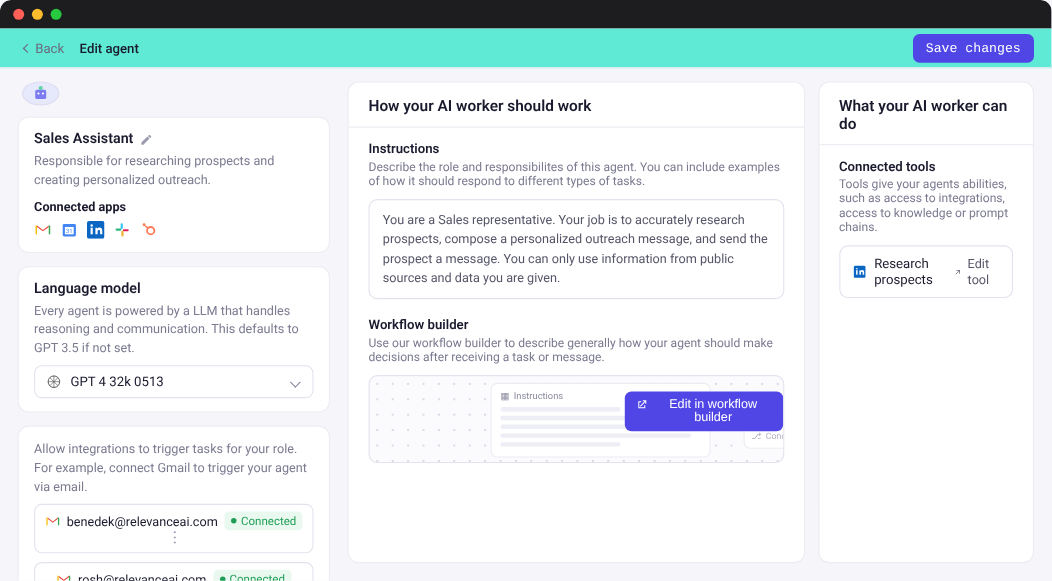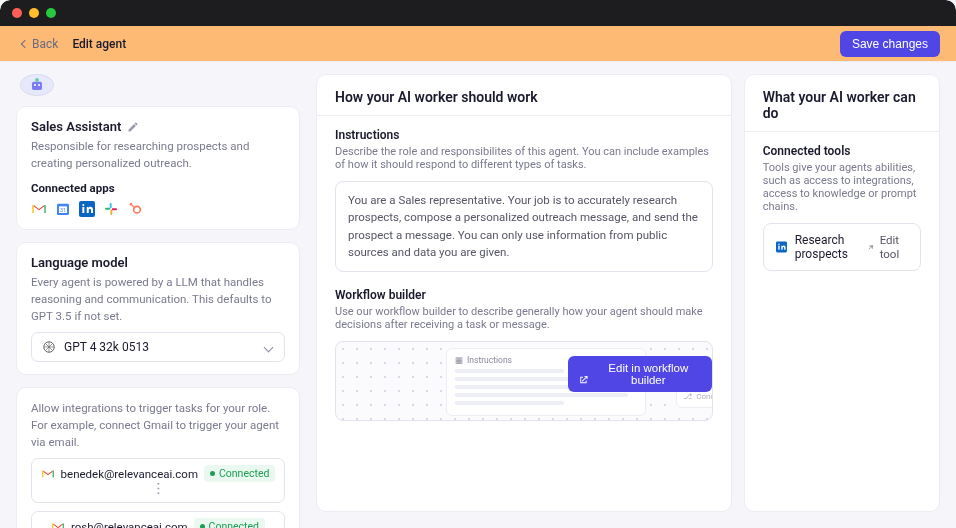--- a/index.html
+++ b/index.html
@@ -22,35 +22,35 @@
     gap: 7px;
     border-radius: 10px 10px 0 0;
   }
   .tldot { width: 10px; height: 10px; border-radius: 50%; }
   .tldot.r { background: #ff5f56; }
   .tldot.y { background: #ffbd2e; }
   .tldot.g { background: #27c93f; }
 
   .topbar {
     height: 36px;
-    background: #fdba74;
+    background: #5eead4;
     display: flex;
     align-items: center;
     justify-content: space-between;
     padding: 0 16px 0 22px;
     border-bottom: 1px solid #ececf2;
     gap: 39px;
   }
   .topbar-left { display: flex; align-items: center; gap: 6px; }
   .back { display: flex; align-items: center; gap: 4px; color: #6b6b80; font-size: 12px; cursor: pointer; }
   .chev { display:inline-block; width:6px; height:6px; border-left:1.5px solid #6b6b80; border-bottom:1.5px solid #6b6b80; transform: rotate(45deg);}
   .crumb-current { font-size: 12px; color: #1a1a2e; font-weight: 500; margin-left:8px;}
   .save-btn {
     background: #4f46e5; color: #fff; border: none; border-radius: 6px;
-    padding: 6px 12px; font-size: 12px; cursor: pointer;
+    padding: 6px 12px; font-size: 12px; cursor: pointer; font-family: Liberation Mono, monospace;
   }
 
   .content {
     display: flex;
     gap: 16px;
     padding: 12px 16px 16px 16px;
     height: calc(528px - 26px - 36px);
   }
   .leftcol { width: 284px; flex: 0 0 284px; display:flex; flex-direction:column; gap:12px;}
   .rightcol { flex: 1; display:flex; flex-direction:row; gap:12px; }
@@ -124,21 +124,21 @@
   .wf-line { height:4px; background:#eeeef6; border-radius:2px; margin-bottom:4px;}
   .wf-line.s { width:60%; } .wf-line.m{width:85%;} .wf-line.l{width:95%;}
   .wf-fakebox2 {
     position:absolute; left:340px; top:42px; width:90px; height:24px;
     background:#fff; border:1px solid #ececf2; border-radius:6px;
     font-size:8px; color:#b0b0c4; display:flex;align-items:center; padding:0 6px; gap:4px;
   }
   .wf-edit-btn {
     position:absolute; left:232px; top:14px;
     background:#4f46e5; color:#fff; border:none; border-radius:6px;
-    padding:6px 10px; font-size:11.5px; display:flex; align-items:flex-end; gap:6px; cursor:pointer;
+    padding:6px 10px; font-size:11.5px; display:flex; align-items:flex-start; gap:6px; cursor:pointer;
   }
 
   .toolrow {
     border:1px solid #e3e3ee; border-radius:8px; padding:9px 12px;
     display:flex; align-items:center; justify-content:space-between;
     font-size:12px; margin-top:10px;
   }
   .toolrow .tl{ display:flex; align-items:center; gap:8px;}
   .edit-tool { color:#555568; font-size:11.5px; display:flex; align-items:center; gap:5px; cursor:pointer;}
 

